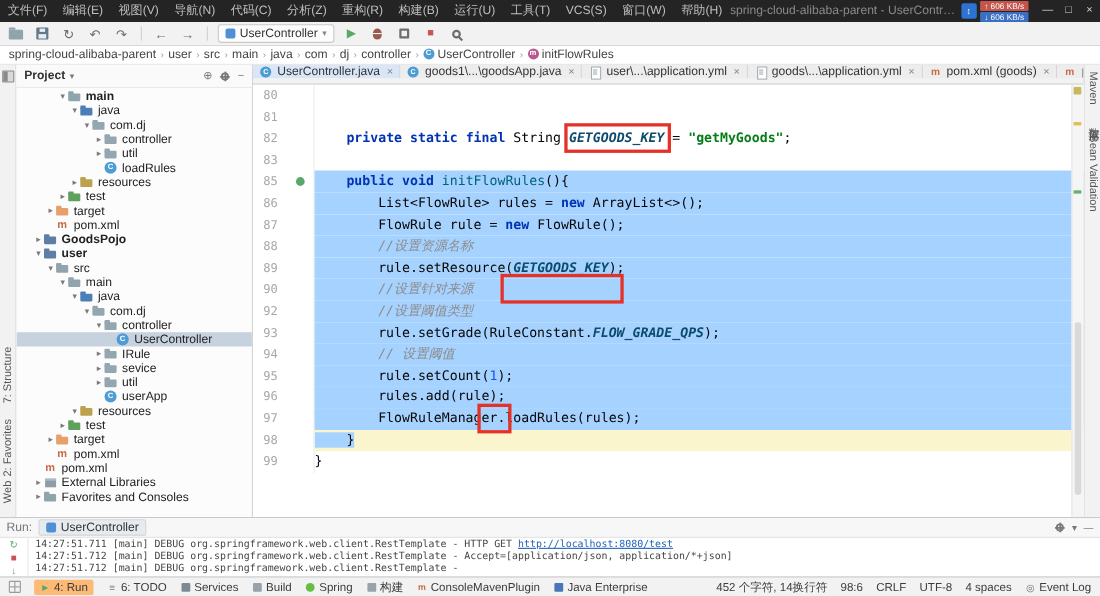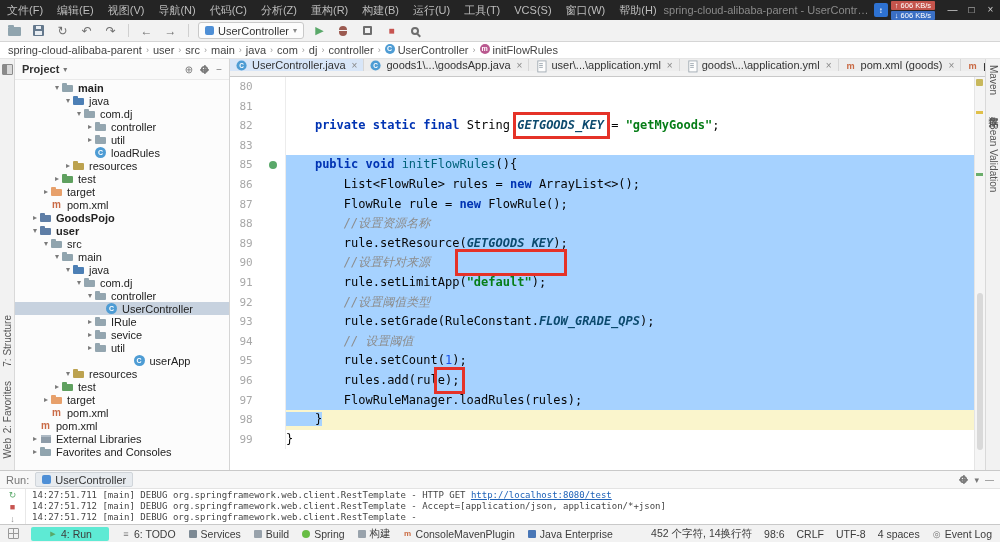--- a/index.html
+++ b/index.html
@@ -133,21 +133,21 @@
   .con-link{color:#2063B8;text-decoration:underline}
 
   
   .statusbar{height:18px;flex:none;background:#F2F2F2;border-top:1px solid #C9C9C9;display:flex;align-items:center;padding:0 8px;gap:12px;font-size:10.5px;color:#3C3C3C;white-space:nowrap;overflow:hidden}
   .tw-switch{width:11px;height:11px;border:1px solid #9A9A9A;border-radius:1px;position:relative;flex:none}
   .tw-switch::before{content:'';position:absolute;left:4px;top:0;bottom:0;width:1px;background:#9A9A9A}
   .tw-switch::after{content:'';position:absolute;top:4px;left:0;right:0;height:1px;background:#9A9A9A}
   #status-left,#status-right{display:flex;align-items:center;gap:12px}
   #status-right{margin-left:auto}
   .sitem{display:inline-flex;align-items:center;gap:3px}
-  .sitem.active{background:#5eead4;padding:1px 17px;border-radius:2px}
+  .sitem.active{background:#fdba74;padding:1px 5px;border-radius:2px}
   .si{width:10px;height:10px;display:inline-flex;align-items:center;justify-content:center;flex:none}
   .si-run::before{content:'▶';color:#59A869;font-size:7px}
   .si-todo::before{content:'≡';color:#777;font-size:9px}
   .si-services::before{content:'';width:8px;height:8px;background:#7D8A94;border-radius:1px}
   .si-build::before,.si-build2::before{content:'';width:8px;height:8px;background:#98A2AB;border-radius:1px}
   .si-spring::before{content:'';width:8px;height:8px;border-radius:50%;background:#68BD45}
   .si-maven::before{content:'m';color:#CB6C43;font-weight:bold;font-size:8px}
   .si-java::before{content:'';width:8px;height:8px;background:#4876B6;border-radius:1px}
   .si-bell::before{content:'◎';color:#777;font-size:9px}
 </style>
@@ -380,21 +380,21 @@
           <div class="trow" style="padding-left: 70px;">
             <span class="tarrow">▸</span>
             <span class="t-ic fol pkg"></span>
             <span class="tlabel">sevice</span>
           </div>
           <div class="trow" style="padding-left: 70px;">
             <span class="tarrow">▸</span>
             <span class="t-ic fol pkg"></span>
             <span class="tlabel">util</span>
           </div>
-          <div class="trow" style="padding-left: 70px; justify-content: center;">
+          <div class="trow" style="padding-left: 70px;">
             <span class="tarrow"></span>
             <span class="t-ic cls"></span>
             <span class="tlabel">userApp</span>
           </div>
           <div class="trow" style="padding-left: 48px;">
             <span class="tarrow">▾</span>
             <span class="t-ic fol res"></span>
             <span class="tlabel">resources</span>
           </div>
           <div class="trow" style="padding-left: 37px;">
@@ -526,27 +526,20 @@
                 <span class="gic"></span>
               </div>
               <div class="lbody"><span class="c-pl">        rule.setResource(</span><span class="c-const">GETGOODS_KEY</span><span class="c-pl">);</span></div>
             </div>
             <div class="cline row-sel">
               <div class="lgut">
                 <span class="lnum">90</span>
                 <span class="gic"></span>
               </div>
               <div class="lbody"><span class="c-pl">        </span><span class="c-cmt">//设置针对来源</span></div>
-            </div>
-            <div class="cline row-sel">
-              <div class="lgut">
-                <span class="lnum">91</span>
-                <span class="gic"></span>
-              </div>
-              <div class="lbody"><span class="c-pl">        rule.setLimitApp(</span><span class="c-str">"default"</span><span class="c-pl">);</span></div>
             </div>
             <div class="cline row-sel">
               <div class="lgut">
                 <span class="lnum">92</span>
                 <span class="gic"></span>
               </div>
               <div class="lbody"><span class="c-pl">        </span><span class="c-cmt">//设置阈值类型</span></div>
             </div>
             <div class="cline row-sel">
               <div class="lgut">

